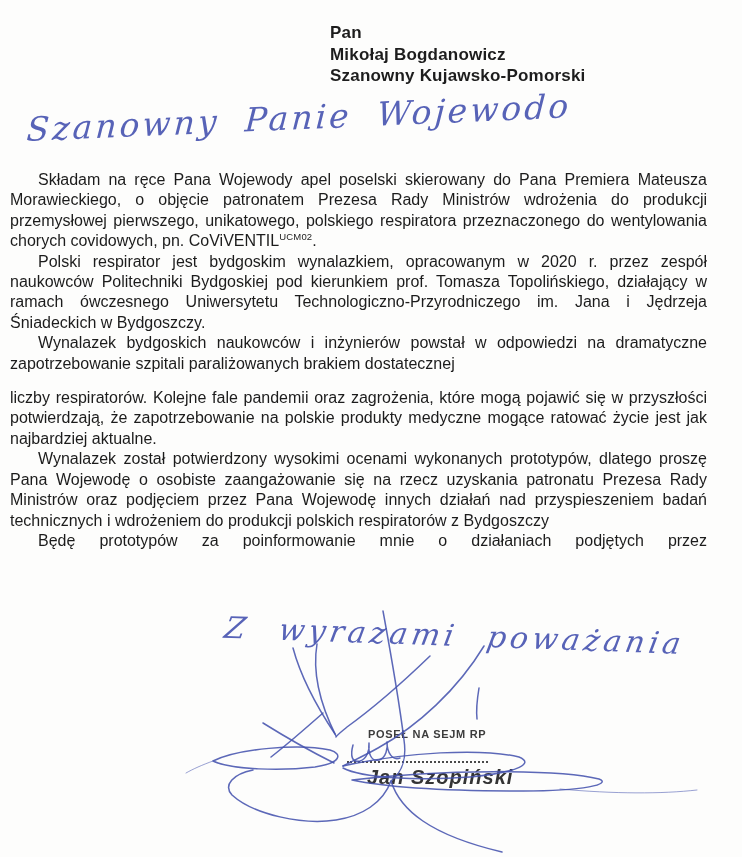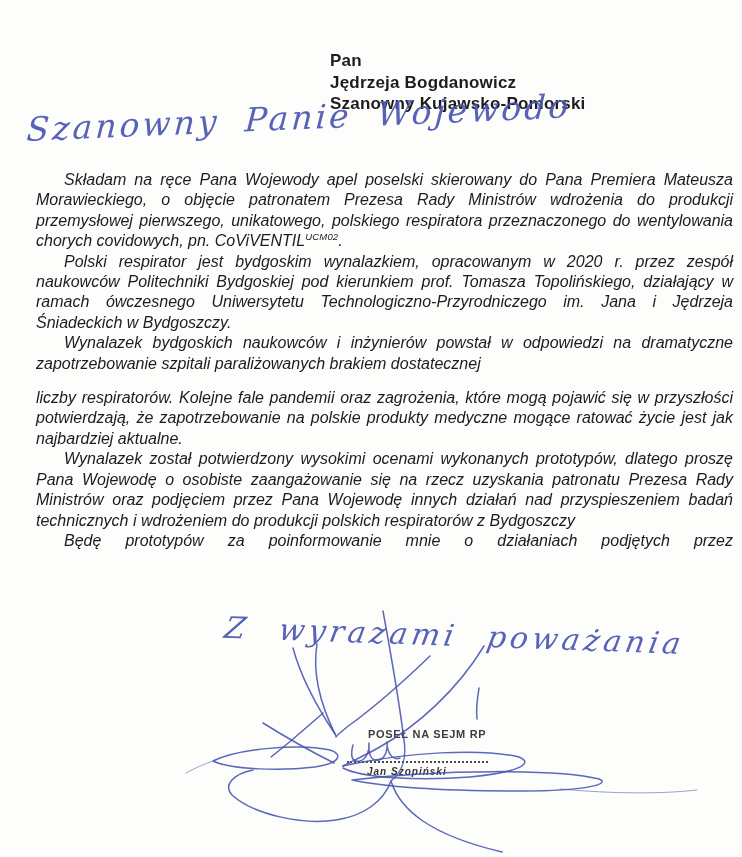--- a/index.html
+++ b/index.html
@@ -10,21 +10,21 @@
     overflow: hidden;
     font-family: "Liberation Sans", sans-serif;
     color: #1c1c1c;
   }
   .page { position: absolute; inset: 0; }
 
   
   .recipient {
     position: absolute; left: 330px; top: 22px;
     font-size: 17px; font-weight: bold; line-height: 21.5px;
-    letter-spacing: 0.2px; color: #1d1d1d; white-space: nowrap; margin-top: 28px;
+    letter-spacing: 0.2px; color: #1d1d1d; white-space: nowrap;
   }
 
   
   .hand {
     position: absolute;
     font-family: "DejaVu Serif", serif;
     font-style: italic;
     color: #4a56b2;
     white-space: nowrap;
     opacity: 0.92;
@@ -37,24 +37,23 @@
   }
   .closing {
     left: 228px; top: 610px;
     font-size: 30px; letter-spacing: 4px; word-spacing: 16px;
     transform: rotate(2deg) skewX(-8deg);
     transform-origin: left top;
   }
 
   
   .body-text {
-    position: absolute; left: 36px; top: 170px; width: 697px;
+    position: absolute; left: 10px; top: 170px; width: 697px;
     font-size: 16px; line-height: 20.4px;
     text-align: justify;
-    font-style: italic;
   }
   .body-text p { margin: 0 0 0 0; padding: 0; }
   .para { margin-top: 4px; text-indent: 28px; }
   .para.cont { text-indent: 0; margin-top: 14px; }
   .para.stretch { text-align-last: justify; }
   .p5b { margin-top: 7px; text-indent: 0; }
   sup.ucm {
     font-size: 9.5px; line-height: 0;
     vertical-align: 6px; letter-spacing: 0.2px;
   }
@@ -64,21 +63,21 @@
     position: absolute; left: 368px; top: 728px;
     font-size: 11px; font-weight: bold; letter-spacing: 0.7px;
     color: #3c3c3c; white-space: nowrap;
   }
   .dotted-line {
     position: absolute; left: 347px; top: 754px; width: 141px; height: 7px;
     border-bottom: 2px dotted #4a4a4a;
   }
   .deputy-name {
     position: absolute; left: 367px; top: 766px;
-    font-size: 10px; font-weight: bold; font-style: italic;
+    font-size: 20px; font-weight: bold; font-style: italic;
     letter-spacing: 1px; color: #343434; white-space: nowrap;
   }
 
   
   .flourish {
     position: absolute; left: 0; top: 0; width: 742px; height: 857px;
     pointer-events: none;
   }
   .flourish path {
     fill: none; stroke: #4553ae; stroke-width: 1.5;
@@ -86,21 +85,21 @@
   }
   .flourish path.thin { stroke-width: 1; opacity: 0.55; }
 </style>
 </head>
 <body>
 
 <div class="page">
 
   <div class="recipient">
     <div>Pan</div>
-    <div>Jędrzeja Bogdanowicz</div>
+    <div>Mikołaj Bogdanowicz</div>
     <div>Szanowny Kujawsko-Pomorski</div>
   </div>
 
   <div class="hand greeting">Szanowny Panie Wojewodo</div>
 
   <div class="body-text">
     <p class="para"><span>Składam na ręce Pana Wojewody apel poselski skierowany do Pana Premiera Mateusza Morawieckiego, o objęcie patronatem Prezesa Rady Ministrów wdrożenia do produkcji przemysłowej pierwszego, unikatowego, polskiego respiratora przeznaczonego do wentylowania chorych covidowych, pn. CoViVENTIL</span><sup class="ucm">UCM02</sup><span>.</span></p>
     <p class="para">Polski respirator jest bydgoskim wynalazkiem, opracowanym w 2020 r. przez zespół naukowców Politechniki Bydgoskiej pod kierunkiem prof. Tomasza Topolińskiego, działający w ramach ówczesnego Uniwersytetu Technologiczno-Przyrodniczego im. Jana i Jędrzeja Śniadeckich w Bydgoszczy.</p>
     <p class="para">Wynalazek bydgoskich naukowców i inżynierów powstał w odpowiedzi na dramatyczne zapotrzebowanie szpitali paraliżowanych brakiem dostatecznej</p>
     <p class="para cont">liczby respiratorów. Kolejne fale pandemii oraz zagrożenia, które mogą pojawić się w przyszłości potwierdzają, że zapotrzebowanie na polskie produkty medyczne mogące ratować życie jest jak najbardziej aktualne.</p>

